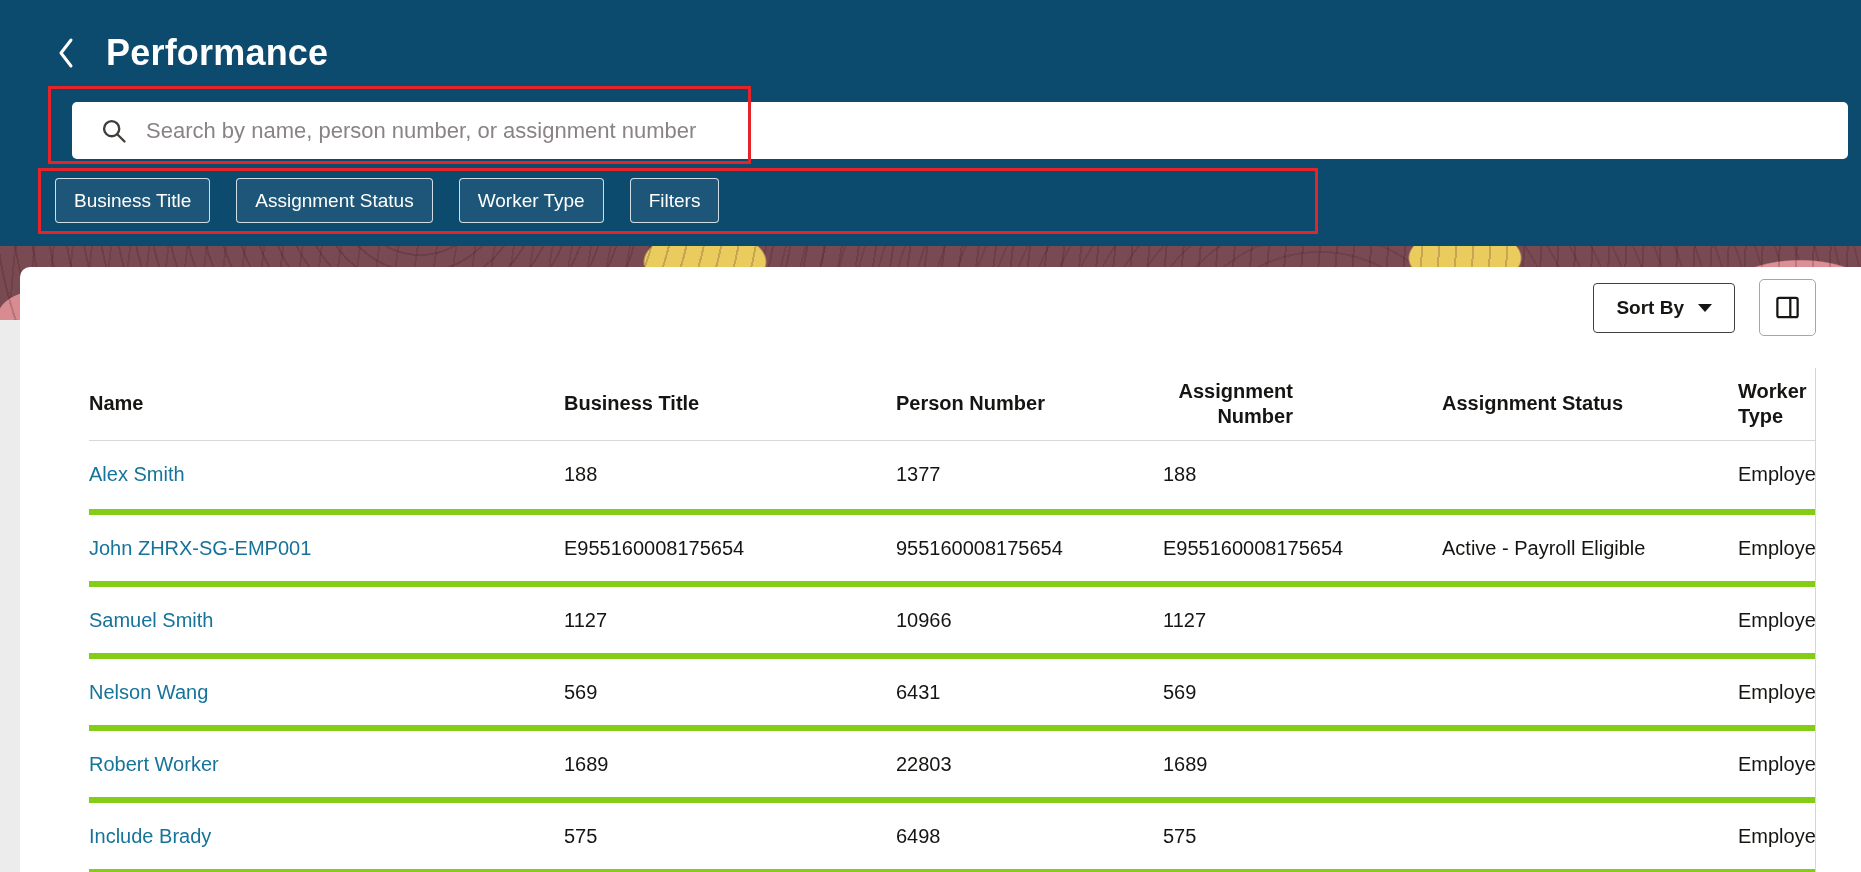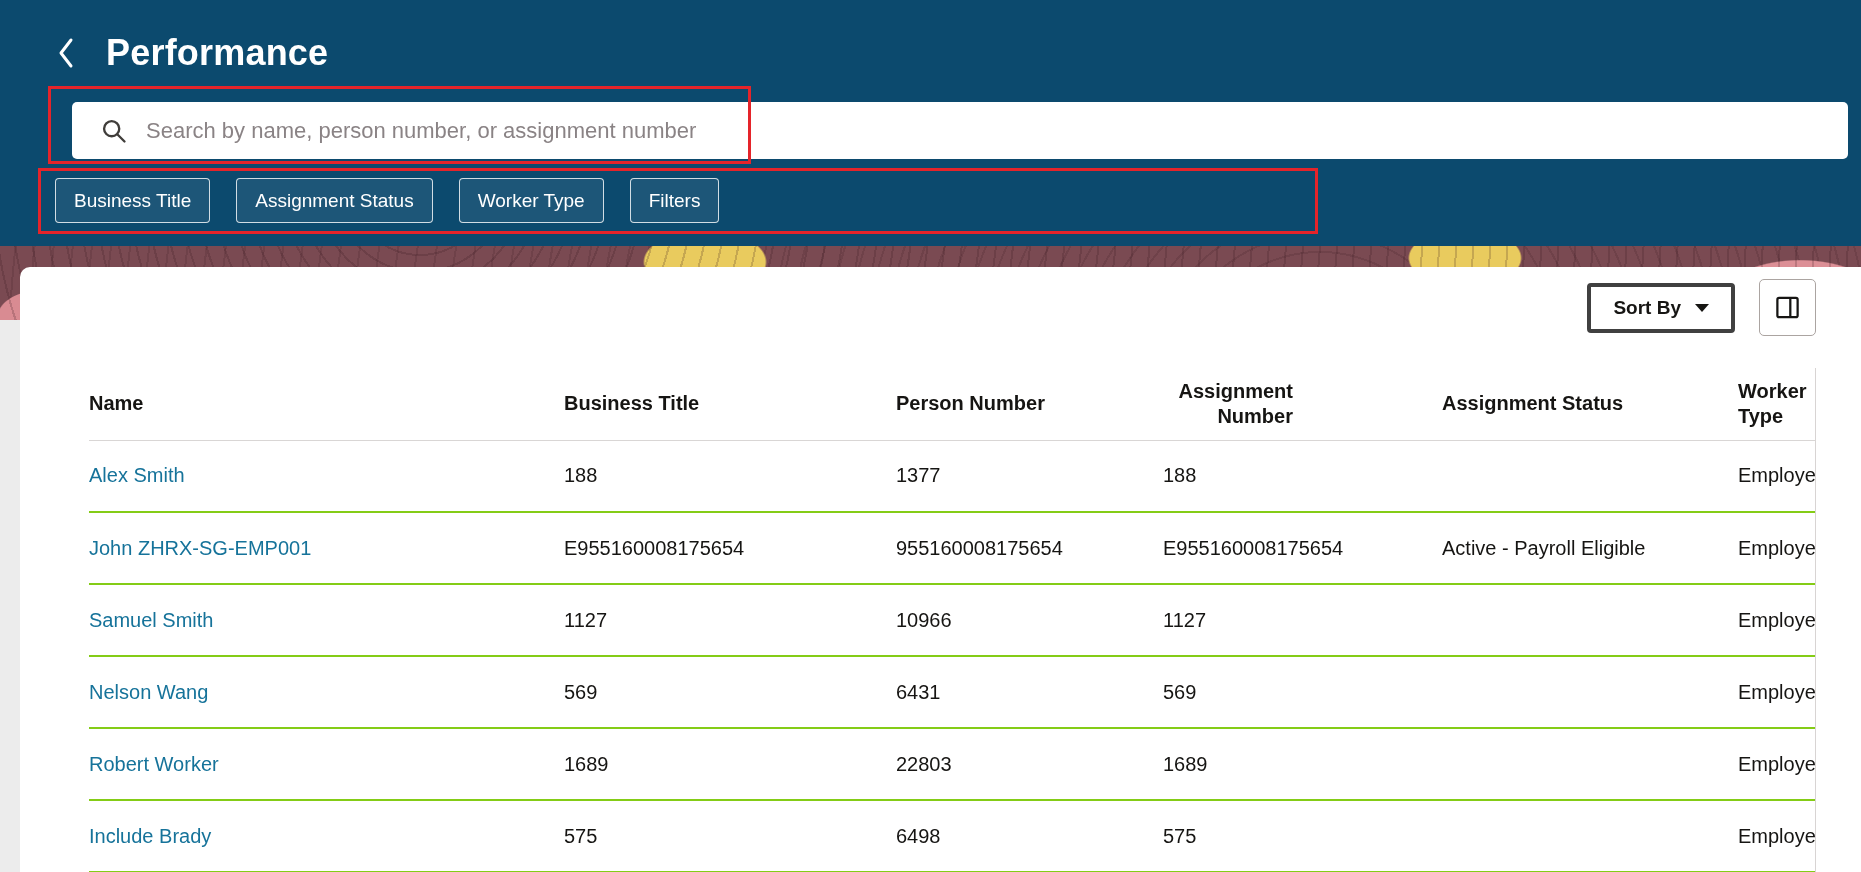--- a/index.html
+++ b/index.html
@@ -69,21 +69,21 @@
     position:absolute; left:20px; top:267px; width:1841px; height:605px;
     background:#ffffff; border-top-left-radius:10px; z-index:4;
   }
   .toolbar {
     position:absolute; top:12px; right:45px;
     display:flex; align-items:center; gap:24px;
   }
   .sort-btn {
     height:50px; padding:0 22px;
     display:flex; align-items:center; gap:14px;
-    background:#ffffff; border:4px solid #404040; border-radius:4px;
+    background:#ffffff; border:1px solid #404040; border-radius:4px;
     font-family:inherit; font-size:19px; font-weight:600; color:#161513;
     cursor:pointer; white-space:nowrap;
   }
   .caret { width:0; height:0; border-left:7px solid transparent; border-right:7px solid transparent; border-top:8px solid #161513; }
   .panel-btn {
     width:57px; height:57px;
     display:flex; align-items:center; justify-content:center;
     background:#ffffff; border:1px solid #aba4a1; border-radius:5px;
     cursor:pointer; color:#161513;
   }
@@ -96,21 +96,21 @@
   }
   table { table-layout:fixed; width:1849px; border-collapse:collapse; }
   col.c1{width:475px;} col.c2{width:332px;} col.c3{width:267px;}
   col.c4{width:279px;} col.c5{width:296px;} col.c6{width:200px;}
   th, td {
     text-align:left; vertical-align:middle;
     height:72px; white-space:nowrap; overflow:hidden;
     font-size:20px; color:#161513; padding-right:16px;
   }
   thead th { font-weight:700; border-bottom:1px solid #d9d6d5; }
-  tbody td { border-bottom:2px solid #84cc16; font-weight:400; }
+  tbody td { border-bottom:6px solid #84cc16; font-weight:400; }
   .th-label { display:inline-block; line-height:25px; white-space:normal; }
   .wrap-130 { max-width:130px;text-align:right; }
   .wrap-90  { max-width:90px; }
   .name-link { color:#16739a; text-decoration:none; cursor:pointer; }
 
   
   .annotation {
     position:absolute; border:3px solid #e5242a;
     background:transparent; z-index:20; pointer-events:none;
   }

